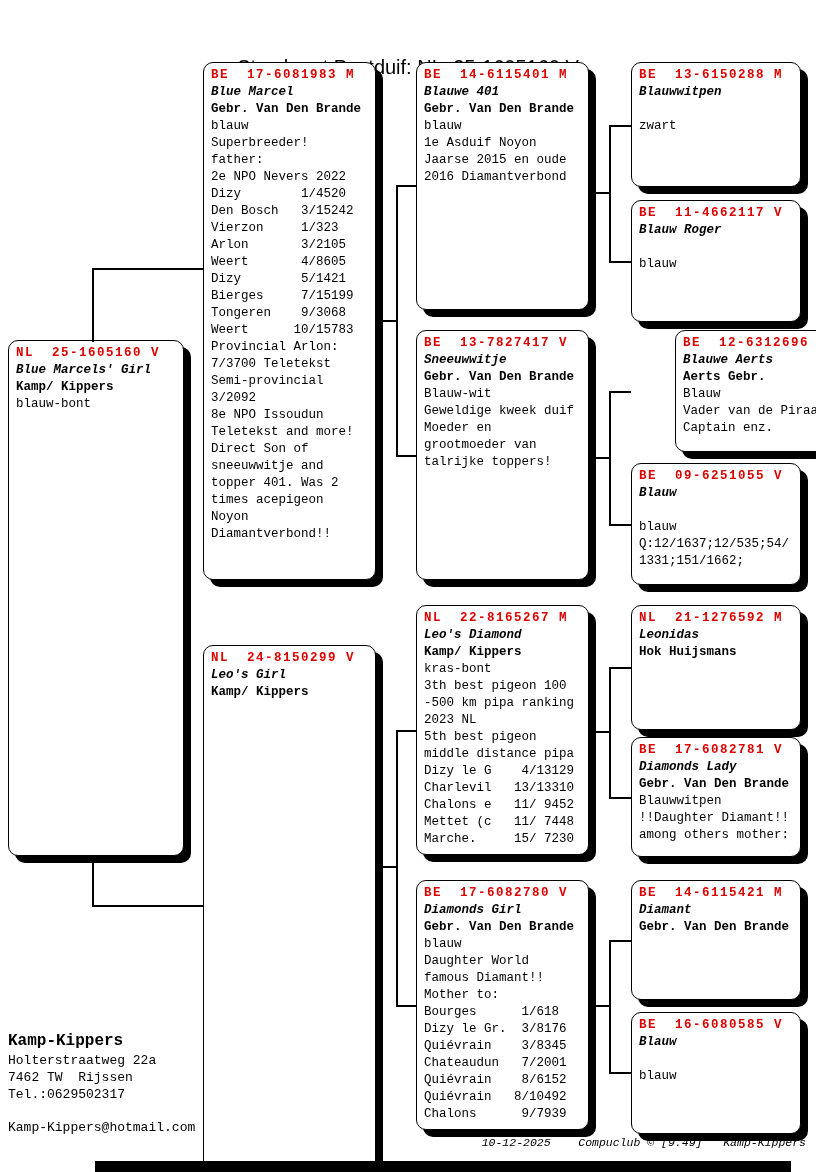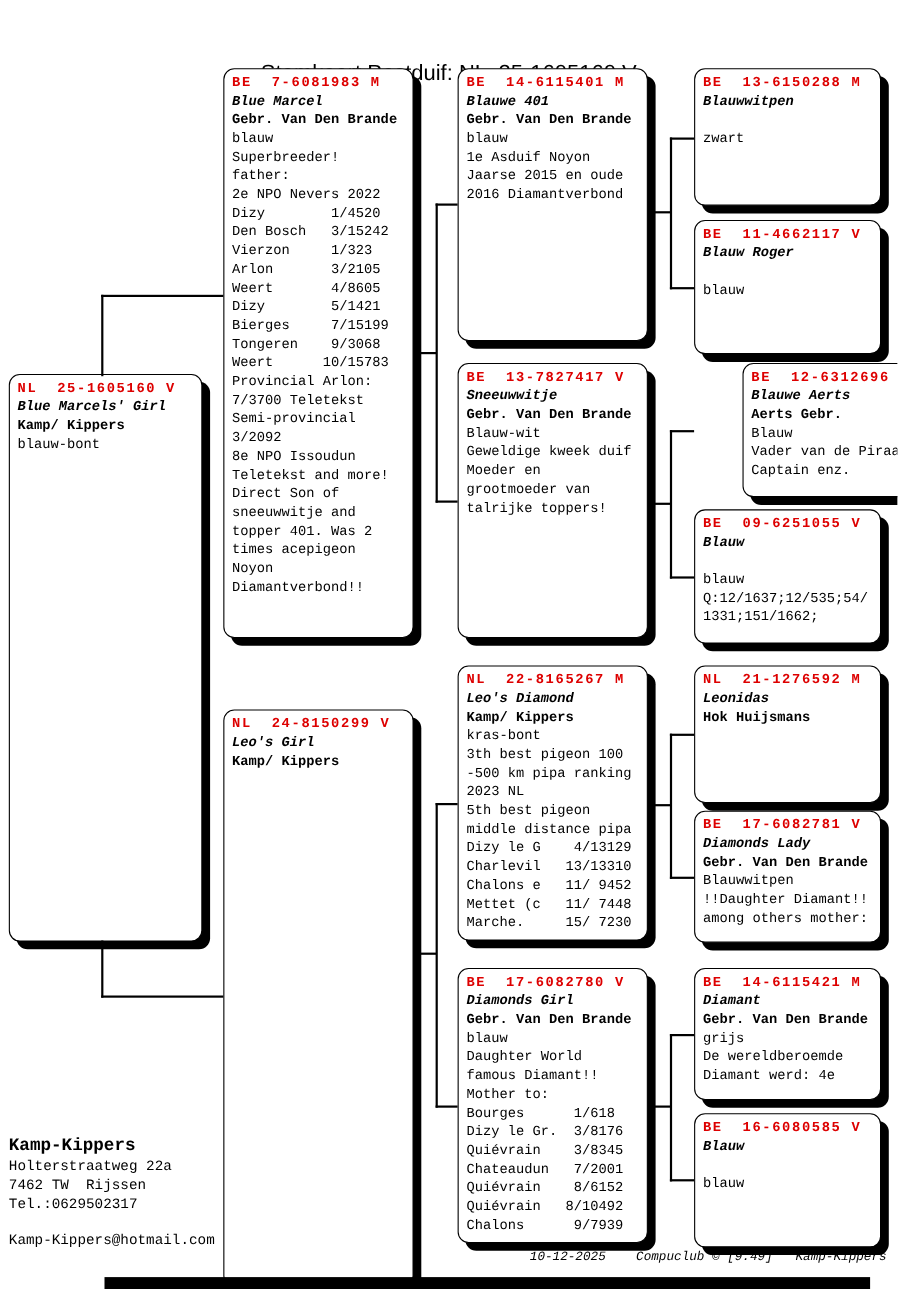--- a/index.html
+++ b/index.html
@@ -30,21 +30,21 @@
   <div class="title">Stamkaart Postduif: NL  25-1605160 V</div>
 
   <div class="pbox" style="left:8px;top:340px;width:176px;height:516px;">
     <div class="ring">NL  25-1605160 V</div>
     <div class="pname">Blue Marcels' Girl</div>
     <div class="fancier">Kamp/ Kippers</div>
     <div class="pbody">blauw-bont</div>
   </div>
 
   <div class="pbox" style="left:203px;top:62px;width:173px;height:518px;">
-    <div class="ring">BE  7-6081983 M</div>
+    <div class="ring">BE  17-6081983 M</div>
     <div class="pname">Blue Marcel</div>
     <div class="fancier">Gebr. Van Den Brande</div>
     <div class="pbody">blauw
 Superbreeder!
 father:
 2e NPO Nevers 2022
 Dizy        1/4520
 Den Bosch   3/15242
 Vierzon     1/323
 Arlon       3/2105
@@ -172,23 +172,20 @@
     <div class="fancier">Gebr. Van Den Brande</div>
     <div class="pbody">Blauwwitpen
 !!Daughter Diamant!!
 among others mother:</div>
   </div>
 
   <div class="pbox" style="left:631px;top:880px;width:170px;height:120px;">
     <div class="ring">BE  14-6115421 M</div>
     <div class="pname">Diamant</div>
     <div class="fancier">Gebr. Van Den Brande</div>
-    <div class="pbody">grijs
-De wereldberoemde
-Diamant werd: 4e</div>
   </div>
 
   <div class="pbox" style="left:631px;top:1012px;width:170px;height:122px;">
     <div class="ring">BE  16-6080585 V</div>
     <div class="pname">Blauw</div>
     <div class="fancier"></div>
     <div class="pbody">blauw</div>
   </div>
 
   <div class="ln" style="left:92px;top:268px;width:2px;height:74px;"></div>

